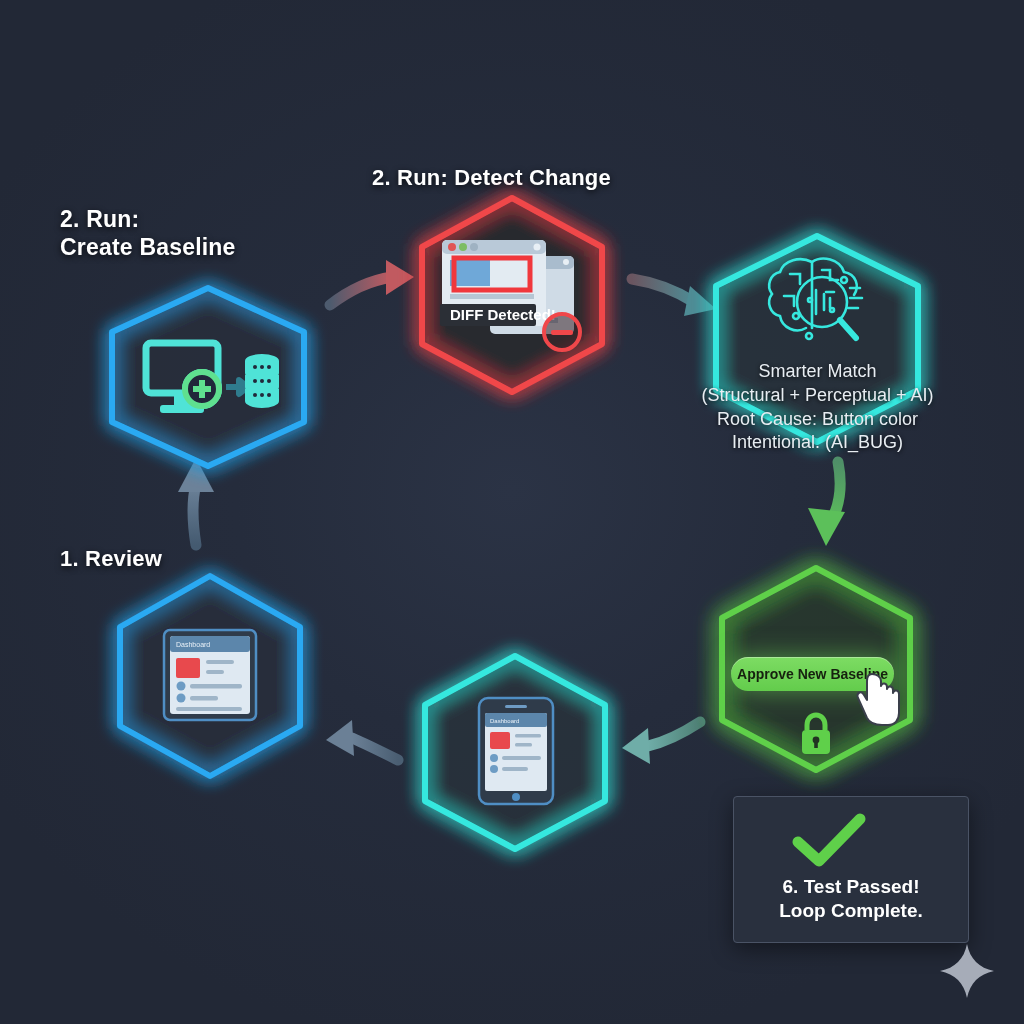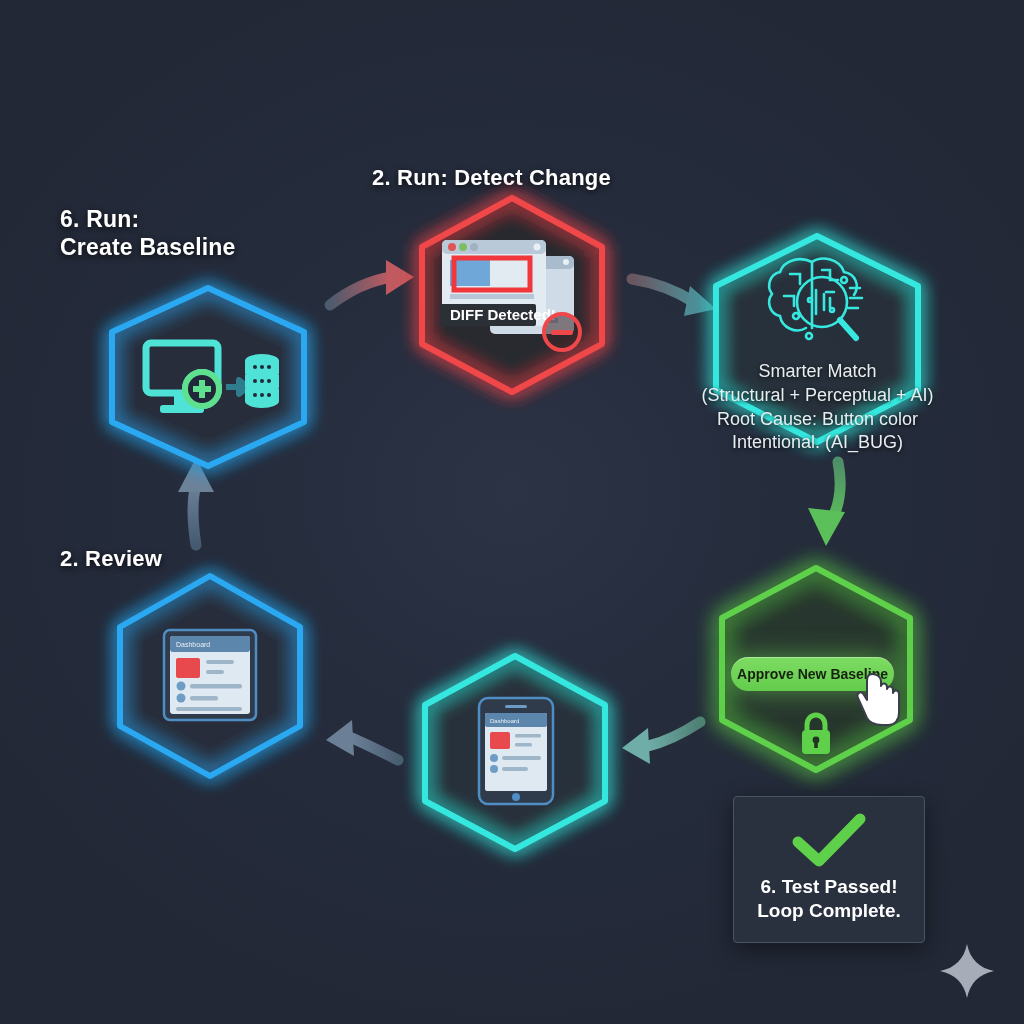--- a/index.html
+++ b/index.html
@@ -23,21 +23,21 @@
     white-space:pre-line;text-shadow:0 1px 4px rgba(0,0,0,.85);}
 
   
   .pill{position:absolute;border-radius:999px;display:flex;align-items:center;
     justify-content:center;color:#16210f;font-weight:bold;
     background:linear-gradient(180deg,#7ddc63 0%,#63cc4c 100%);
     box-shadow:0 0 26px rgba(110,215,85,.55), inset 0 1px 0 rgba(255,255,255,.35);}
 
   
   .card{position:absolute;background:rgba(42,49,63,.92);border:1px solid #4a5365;
-    border-radius:4px;box-shadow:0 6px 22px rgba(0,0,0,.45);}
+    border-radius:4px;box-shadow:0 6px 22px rgba(0,0,0,.45);padding-left:44px;}
   .card-text{position:absolute;left:0;right:0;color:#ffffff;font-weight:bold;
     text-align:center;line-height:1.25;white-space:pre-line;}
 
   .sparkle{position:absolute;}
 </style>
 </head>
 <body>
 
 <div id="stage">
 
@@ -97,21 +97,21 @@
       <path d="M398 760 C 382 752, 366 744, 352 738" stroke="url(#g5)" stroke-width="11" fill="none" stroke-linecap="round"></path>
       <path d="M352 720 L 326 740 L 354 756 Z" fill="#6b8096"></path>
     </g>
 
     <g>
       <path d="M196 545 C 192 520, 192 500, 196 484" stroke="url(#g6)" stroke-width="11" fill="none" stroke-linecap="round"></path>
       <path d="M178 492 L 196 458 L 214 492 Z" fill="#6c8299"></path>
     </g>
   </svg>
 
-  <div class="title" style="left:60px;top:205px;width:275px;font-size:23px;">6. Run:
+  <div class="title" style="left:60px;top:205px;width:275px;font-size:23px;">2. Run:
 Create Baseline</div>
 
   <div class="hex-wrap" style="left:100px;top:282px;width:216px;height:190px;">
     <svg class="hex-svg" width="216" height="190" viewBox="0 0 216 190">
       <defs>
         <filter id="glowBlue" x="-60%" y="-60%" width="220%" height="220%">
           <feGaussianBlur stdDeviation="9" result="b"></feGaussianBlur>
           <feMerge>
               <feMergeNode in="b"></feMergeNode>
               <feMergeNode in="b"></feMergeNode>
@@ -282,21 +282,21 @@
       <rect x="38" y="38" width="26" height="3.5" rx="1.5" fill="#9fb5c8"></rect>
       <rect x="38" y="47" width="17" height="3.5" rx="1.5" fill="#9fb5c8"></rect>
       <circle cx="17" cy="62" r="4" fill="#6d9cc4"></circle>
       <rect x="25" y="60" width="39" height="4" rx="2" fill="#9fb5c8"></rect>
       <circle cx="17" cy="73" r="4" fill="#6d9cc4"></circle>
       <rect x="25" y="71" width="26" height="4" rx="2" fill="#9fb5c8"></rect>
       <circle cx="39" cy="101" r="4" fill="#4f8ec4"></circle>
     </svg>
   </div>
 
-  <div class="title" style="left:60px;top:546px;width:215px;font-size:22px;">2. Review</div>
+  <div class="title" style="left:60px;top:546px;width:215px;font-size:22px;">1. Review</div>
 
   <div class="hex-wrap" style="left:110px;top:570px;width:200px;height:212px;">
     <svg class="hex-svg" width="200" height="212" viewBox="0 0 200 212">
       <polygon points="100,6 190,57 190,156 100,206 10,156 10,57" fill="rgba(40,48,64,.35)" stroke="#29a9f2" stroke-width="6" stroke-linejoin="round" filter="url(#glowBlue)"></polygon>
     </svg>
     <svg style="position:absolute;left:52px;top:58px;" width="96" height="94" viewBox="0 0 96 94">
       <rect x="2" y="2" width="92" height="90" rx="6" fill="#2f3b4a" stroke="#4f8ec4" stroke-width="2.5"></rect>
       <rect x="8" y="8" width="80" height="78" rx="3" fill="#dfe9f2"></rect>
       <rect x="8" y="8" width="80" height="16" rx="3" fill="#5c86ab"></rect>
       <text x="14" y="19" font-family="Liberation Sans, sans-serif" font-size="7" fill="#e9f1f8">Dashboard</text>

